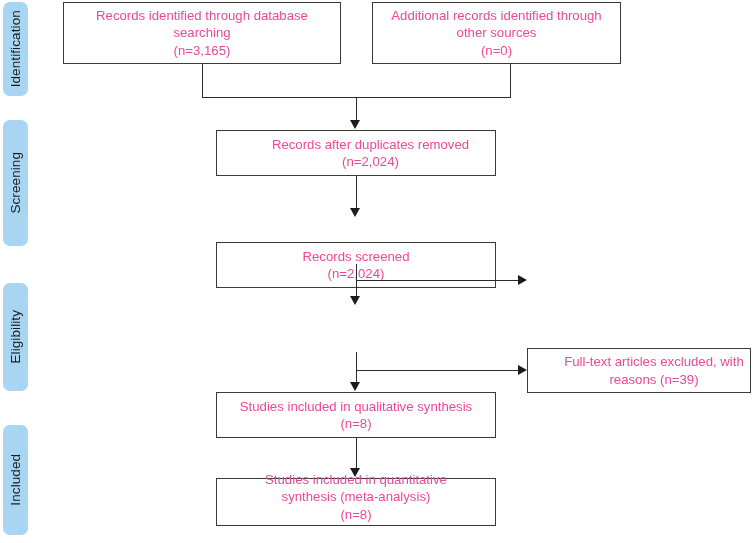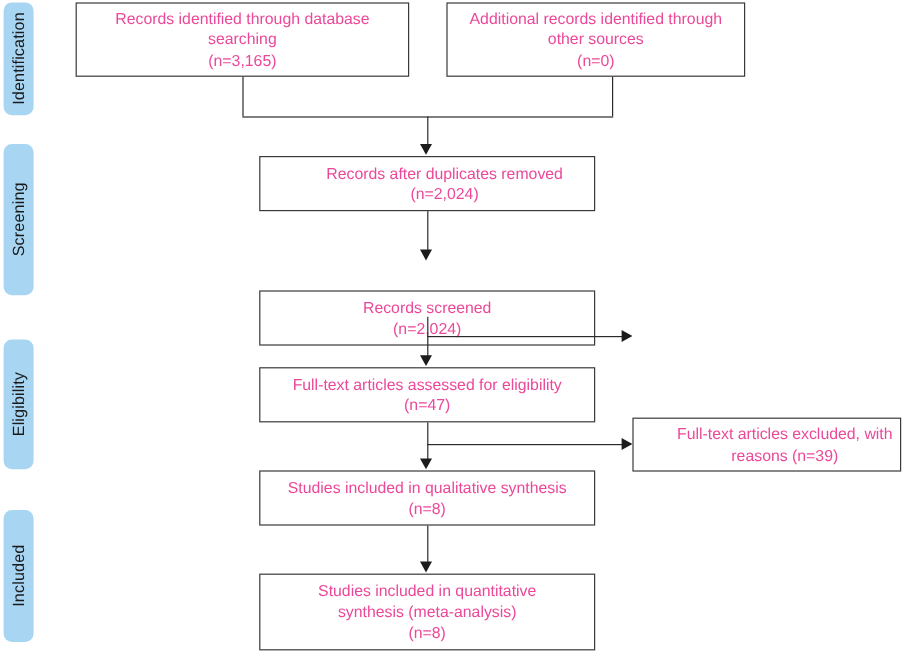--- a/index.html
+++ b/index.html
@@ -136,42 +136,38 @@
     <span class="box-text">Records screened
 (n=2,024)</span>
   </div>
 
   <div class="conn-v" style="left:356px; top:264px; height:33px;"></div>
   <div class="conn-h" style="left:356px; top:280px; width:165px;"></div>
   <div class="arrow-right" style="left:518px; top:275px;"></div>
   <div class="arrow-down" style="left:350px; top:296px;"></div>
 
 
-  <div class="flow-box" style="left:216px; top:306px; width:280px; height:46px;">
-    <span class="box-text">Full-text articles assessed for eligibility
-(n=47)</span>
-  </div>
 
   <div class="conn-v" style="left:356px; top:352px; height:31px;"></div>
   <div class="conn-h" style="left:356px; top:370px; width:165px;"></div>
   <div class="arrow-right" style="left:518px; top:365px;"></div>
   <div class="arrow-down" style="left:350px; top:382px;"></div>
 
   <div class="flow-box" style="left:527px; top:348px; width:224px; height:45px;padding-left:36px;">
     <span class="box-text">Full-text articles excluded, with
 reasons (n=39)</span>
   </div>
 
   <div class="flow-box" style="left:216px; top:392px; width:280px; height:46px;">
     <span class="box-text">Studies included in qualitative synthesis
 (n=8)</span>
   </div>
 
   <div class="conn-v" style="left:356px; top:438px; height:31px;"></div>
   <div class="arrow-down" style="left:350px; top:468px;"></div>
 
-  <div class="flow-box" style="left:216px; top:478px; width:280px; height:64px;">
+  <div class="flow-box" style="left:216px; top:478px; width:280px; height:48px;align-items:flex-end;">
     <span class="box-text">Studies included in quantitative
 synthesis (meta-analysis)
 (n=8)</span>
   </div>
 
 </div>
 
 </body></html>

